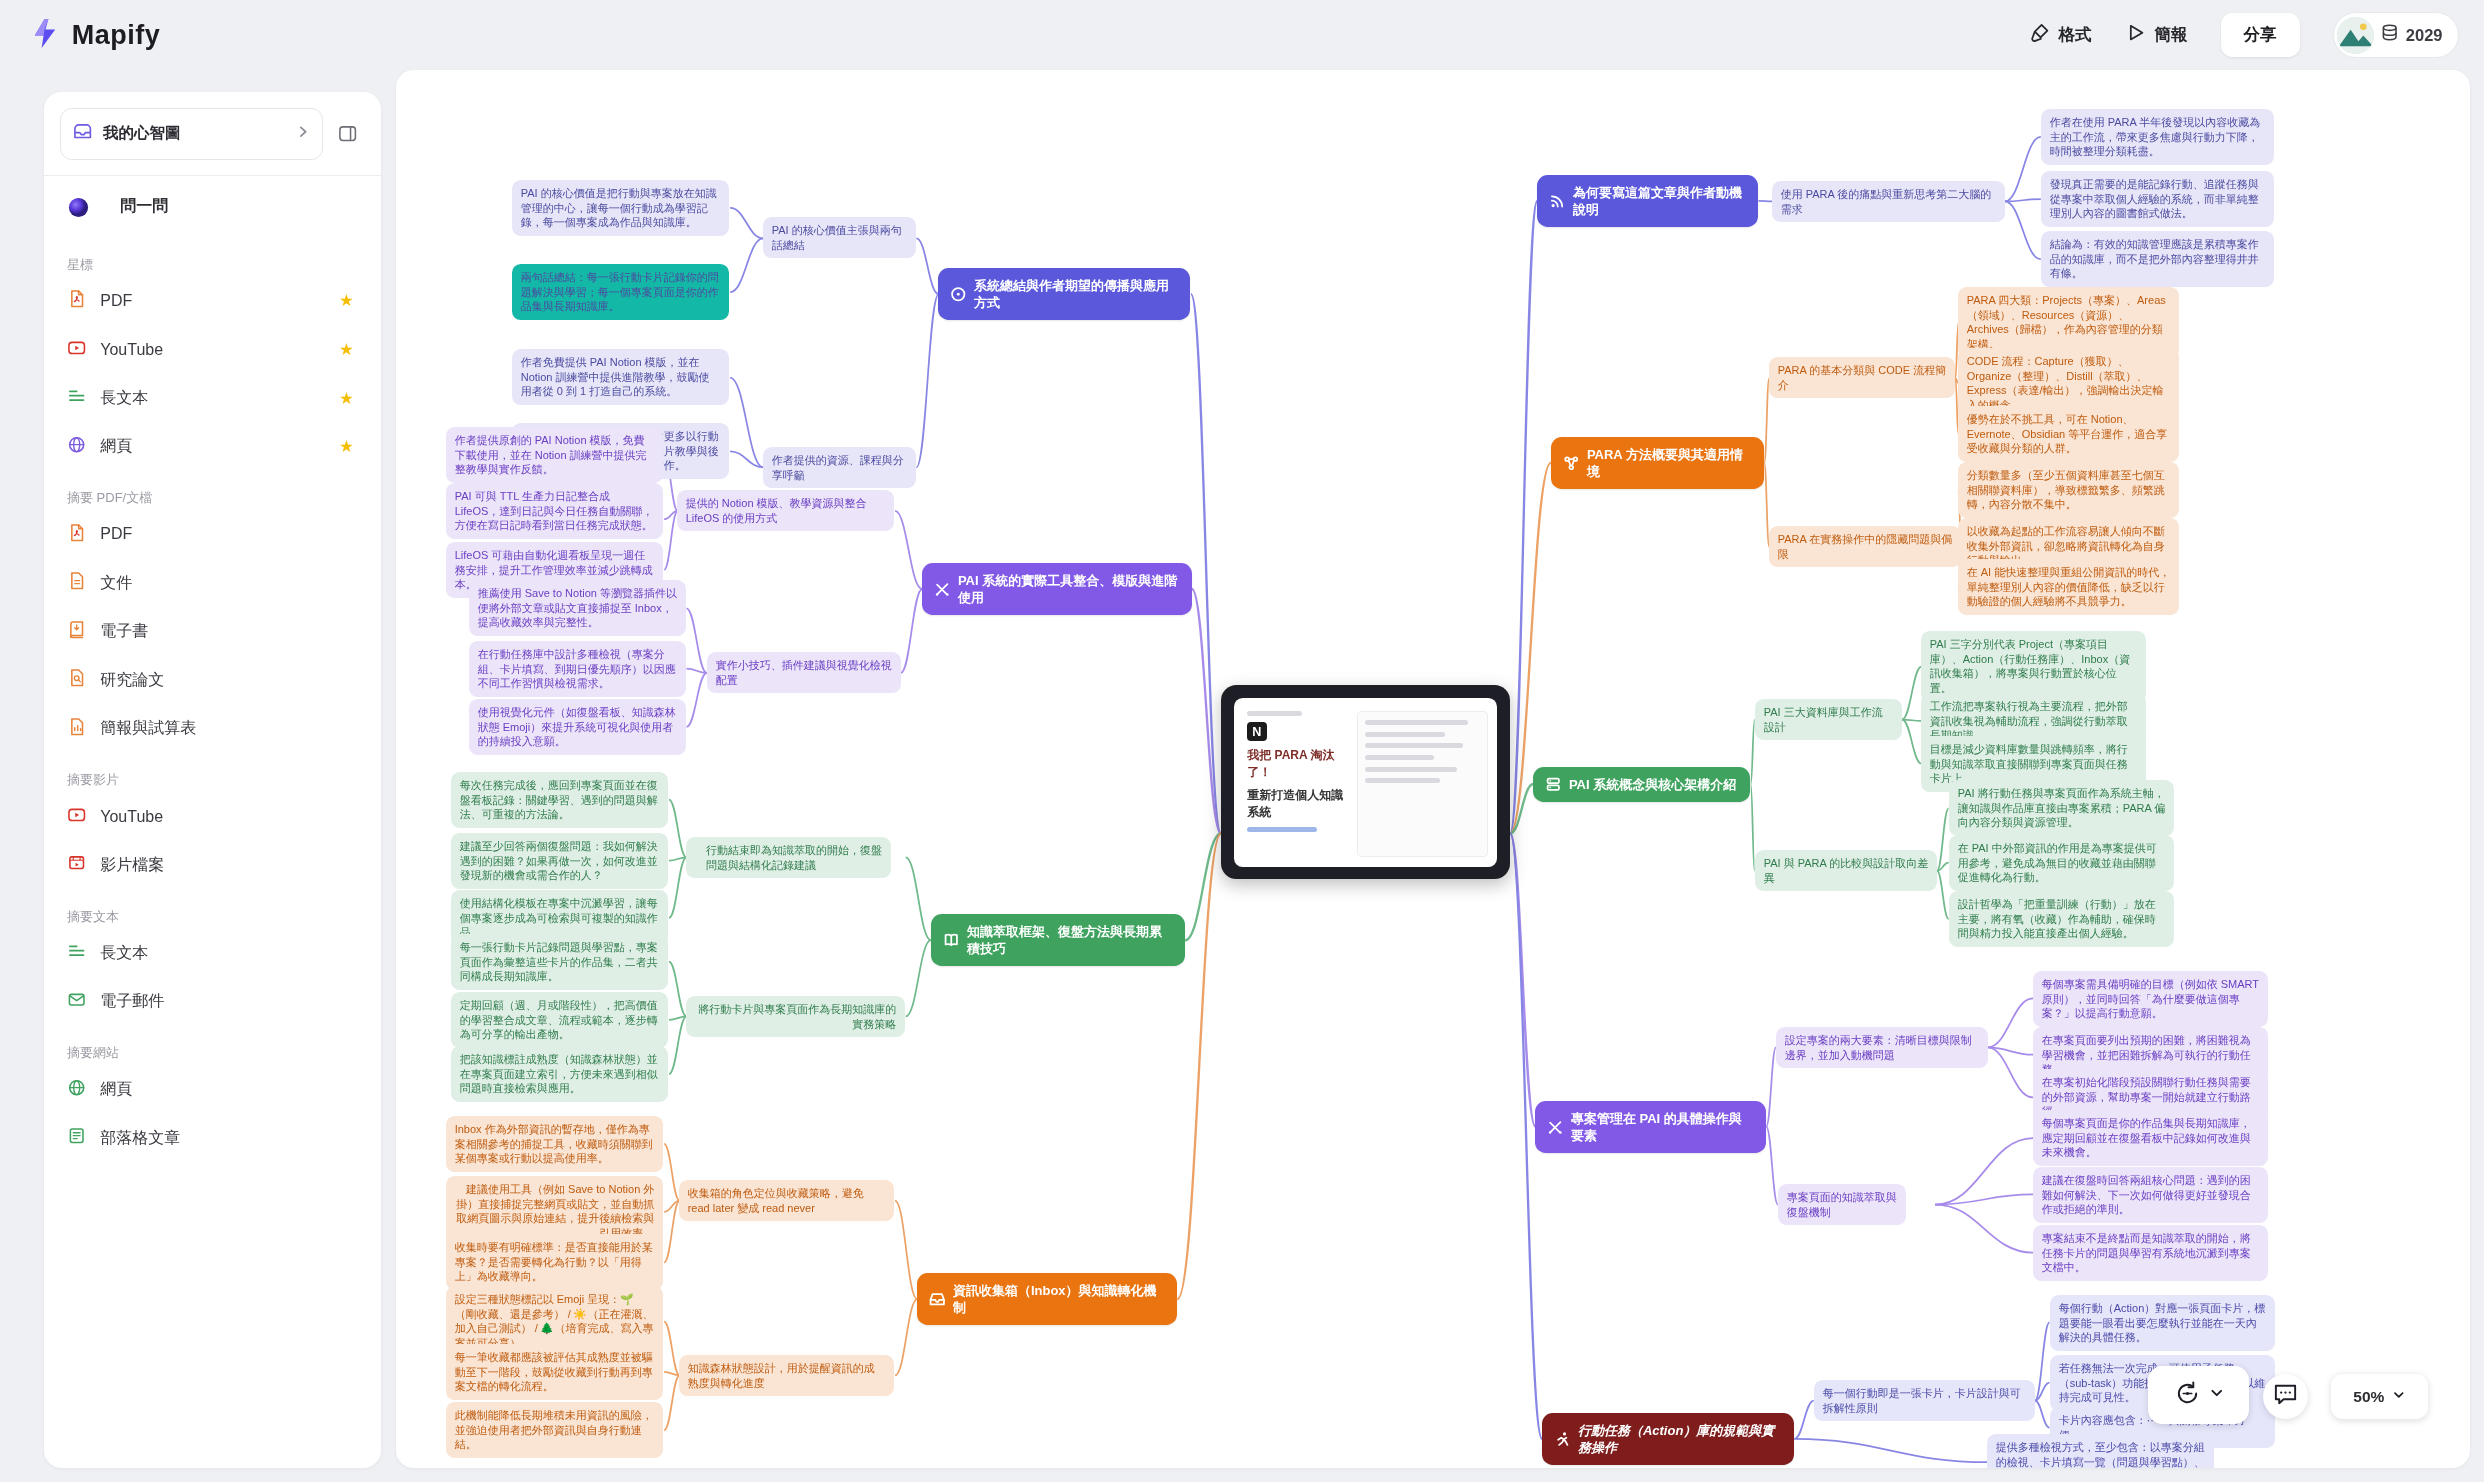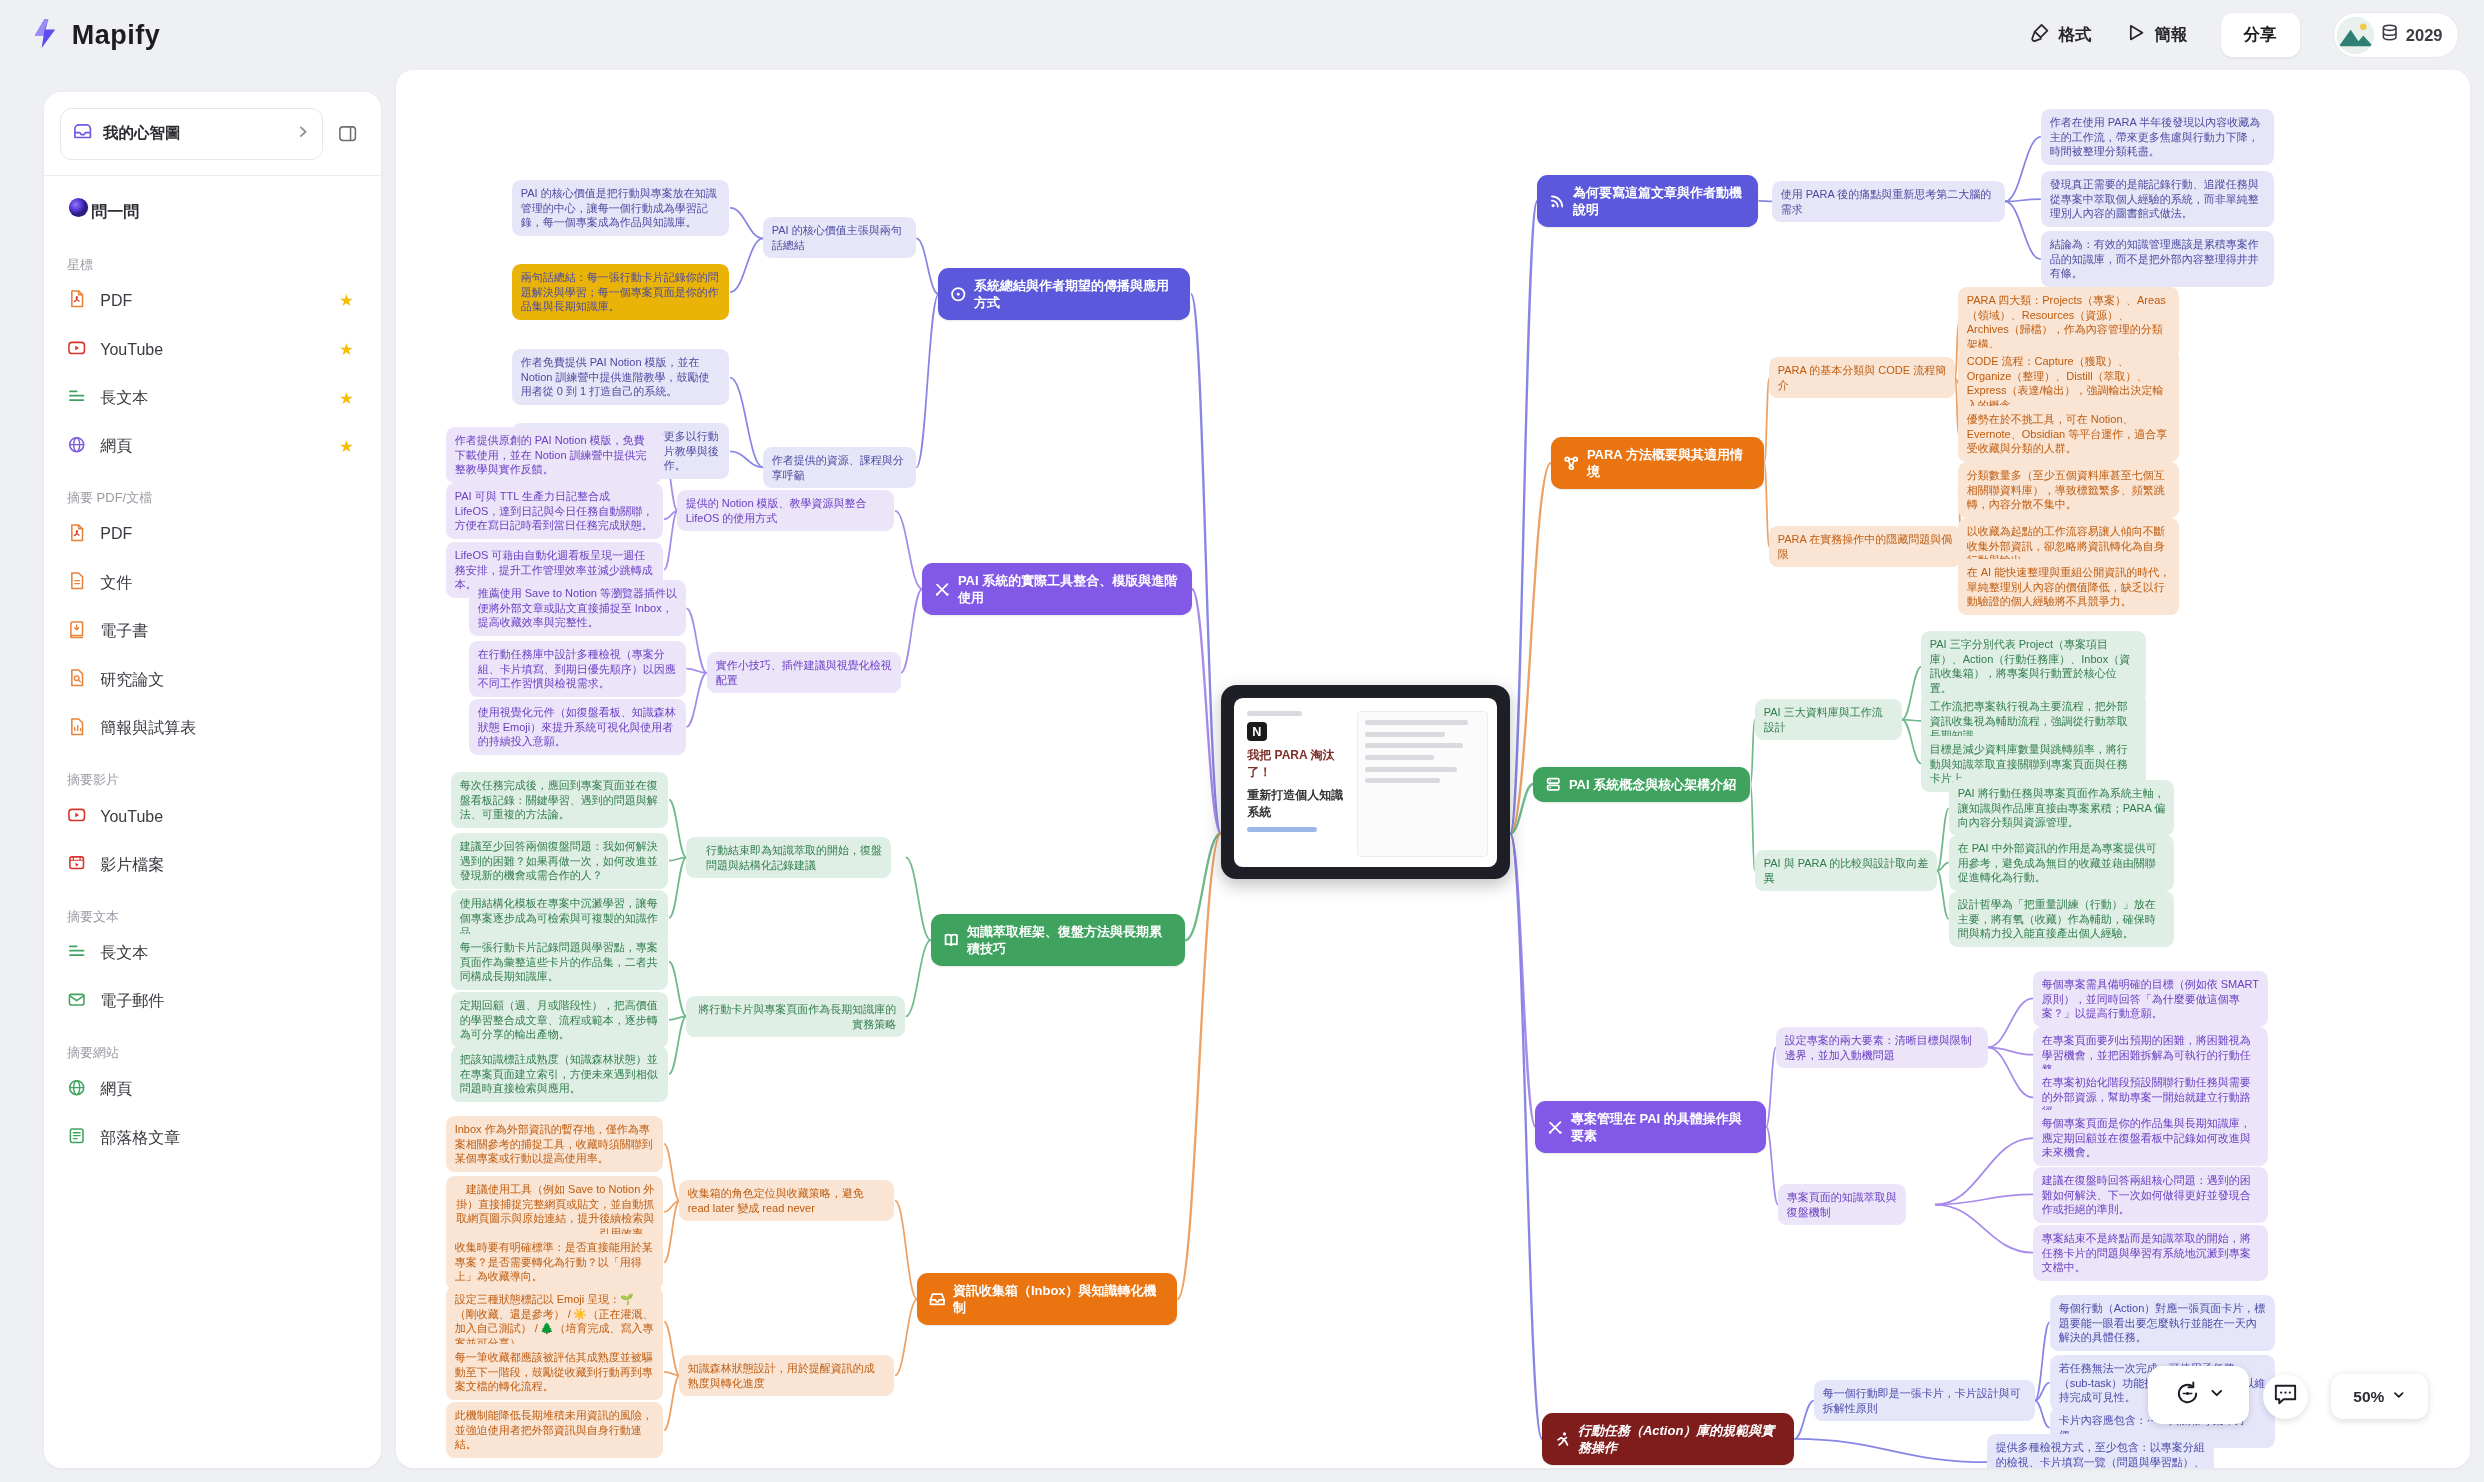--- a/index.html
+++ b/index.html
@@ -23,21 +23,21 @@
   
   .sidebar{position:absolute;left:44px;top:92px;width:337px;height:1376px;background:#fff;border-radius:17.5px;
     box-shadow:0 1px 3.9px rgba(20,20,40,.05);overflow:hidden;}
   .workspace-row{display:flex;align-items:center;margin:15.5px 15.5px 0 15.5px;gap:7.8px;}
   .workspace-box{flex:1;display:flex;align-items:center;gap:9.7px;border:1px solid #e5e5ea;border-radius:11.6px;
     padding:12.6px 11.6px;cursor:pointer;}
   .workspace-box .lbl{font-size:15.5px;font-weight:600;color:#2c2c33;flex:1;}
   .collapse-btn{width:35px;height:35px;border:none;background:transparent;border-radius:8.7px;display:flex;
     align-items:center;justify-content:center;cursor:pointer;}
   .side-divider{height:1px;background:#ededf1;margin:15.5px 0 5.8px 0;}
-  .ask-row{display:flex;align-items:flex-end;gap:1px;padding:11.6px 9.7px;margin:7.8px 13.6px 1.9px 13.6px;border-radius:9.7px;cursor:pointer;}
+  .ask-row{display:flex;align-items:flex-start;gap:30px;padding:11.6px 9.7px;margin:7.8px 13.6px 1.9px 13.6px;border-radius:9.7px;cursor:pointer;}
   .ask-row .lbl{font-size:16px;font-weight:600;color:#2c2c33;}
   .sec-label{font-size:13px;color:#9a9aa3;margin:21.3px 0 3.9px 23px;}
   .side-item{display:flex;align-items:center;gap:13.6px;padding:9.7px 13.6px 9.7px 9.7px;margin:5.8px 13.6px;border-radius:9.7px;cursor:pointer;}
   .side-item .lbl{font-size:16px;color:#3a3a41;flex:1;}
   .star{color:#f6be00;font-size:16.5px;}
   
   .canvas{position:absolute;left:396px;top:70px;width:2074px;height:1398px;background:#fff;border-radius:17.5px;
     box-shadow:0 1px 3.9px rgba(20,20,40,.05);overflow:hidden;}
   #edge-layer{position:absolute;left:0;top:0;pointer-events:none;}
   .node{position:absolute;box-sizing:border-box;cursor:pointer;}
@@ -380,21 +380,21 @@
         <span class="mi">
           <svg width="16.5" height="16.5" viewBox="0 0 16 16" fill="none" stroke="#fff" stroke-width="1.7" stroke-linecap="round" stroke-linejoin="round">
             <circle cx="8" cy="8" r="6"></circle>
             <circle cx="8" cy="8" r="1.4" fill="#fff" stroke="none"></circle>
           </svg>
         </span>
         <span>系統總結與作者期望的傳播與應用方式</span>
       </div>
       <div class="node sub" style="left: 367px; top: 147px; width: 153px; background: rgb(231, 230, 248); color: rgb(76, 74, 160);">PAI 的核心價值主張與兩句話總結</div>
       <div class="node sub" style="left: 116px; top: 110px; width: 217px; background: rgb(231, 230, 248); color: rgb(76, 74, 160);">PAI 的核心價值是把行動與專案放在知識管理的中心，讓每一個行動成為學習記錄，每一個專案成為作品與知識庫。</div>
-      <div class="node sub" style="left: 116px; top: 194px; width: 217px; background: #eab308; color: rgb(76, 74, 160);">兩句話總結：每一張行動卡片記錄你的問題解決與學習；每一個專案頁面是你的作品集與長期知識庫。</div>
+      <div class="node sub" style="left: 116px; top: 194px; width: 217px; background: #14b8a6; color: rgb(76, 74, 160);">兩句話總結：每一張行動卡片記錄你的問題解決與學習；每一個專案頁面是你的作品集與長期知識庫。</div>
       <div class="node sub" style="left: 367px; top: 377px; width: 153px; background: rgb(231, 230, 248); color: rgb(76, 74, 160);">作者提供的資源、課程與分享呼籲</div>
       <div class="node sub" style="left: 116px; top: 279px; width: 217px; background: rgb(231, 230, 248); color: rgb(76, 74, 160);">作者免費提供 PAI Notion 模版，並在 Notion 訓練營中提供進階教學，鼓勵使用者從 0 到 1 打造自己的系統。</div>
       <div class="node sub" style="left: 116px; top: 353px; width: 217px; background: rgb(231, 230, 248); color: rgb(76, 74, 160);">鼓勵讀者分享這套方法以幫助更多以行動累積知識的實踐者，並提供影片教學與後續問答補充資源以利理解與實作。</div>
       <div class="node main" style="left: 526px; top: 493px; width: 270px; background: rgb(129, 89, 230);">
         <span class="mi">
           <svg width="16.5" height="16.5" viewBox="0 0 16 16" fill="none" stroke="#fff" stroke-width="1.7" stroke-linecap="round" stroke-linejoin="round">
             <path d="M3 13L13 3M3 3.5L12.5 13"></path>
             <circle cx="3" cy="13" r="1.2" fill="#fff" stroke="none"></circle>
             <circle cx="13" cy="13" r="1.2" fill="#fff" stroke="none"></circle>
           </svg>

